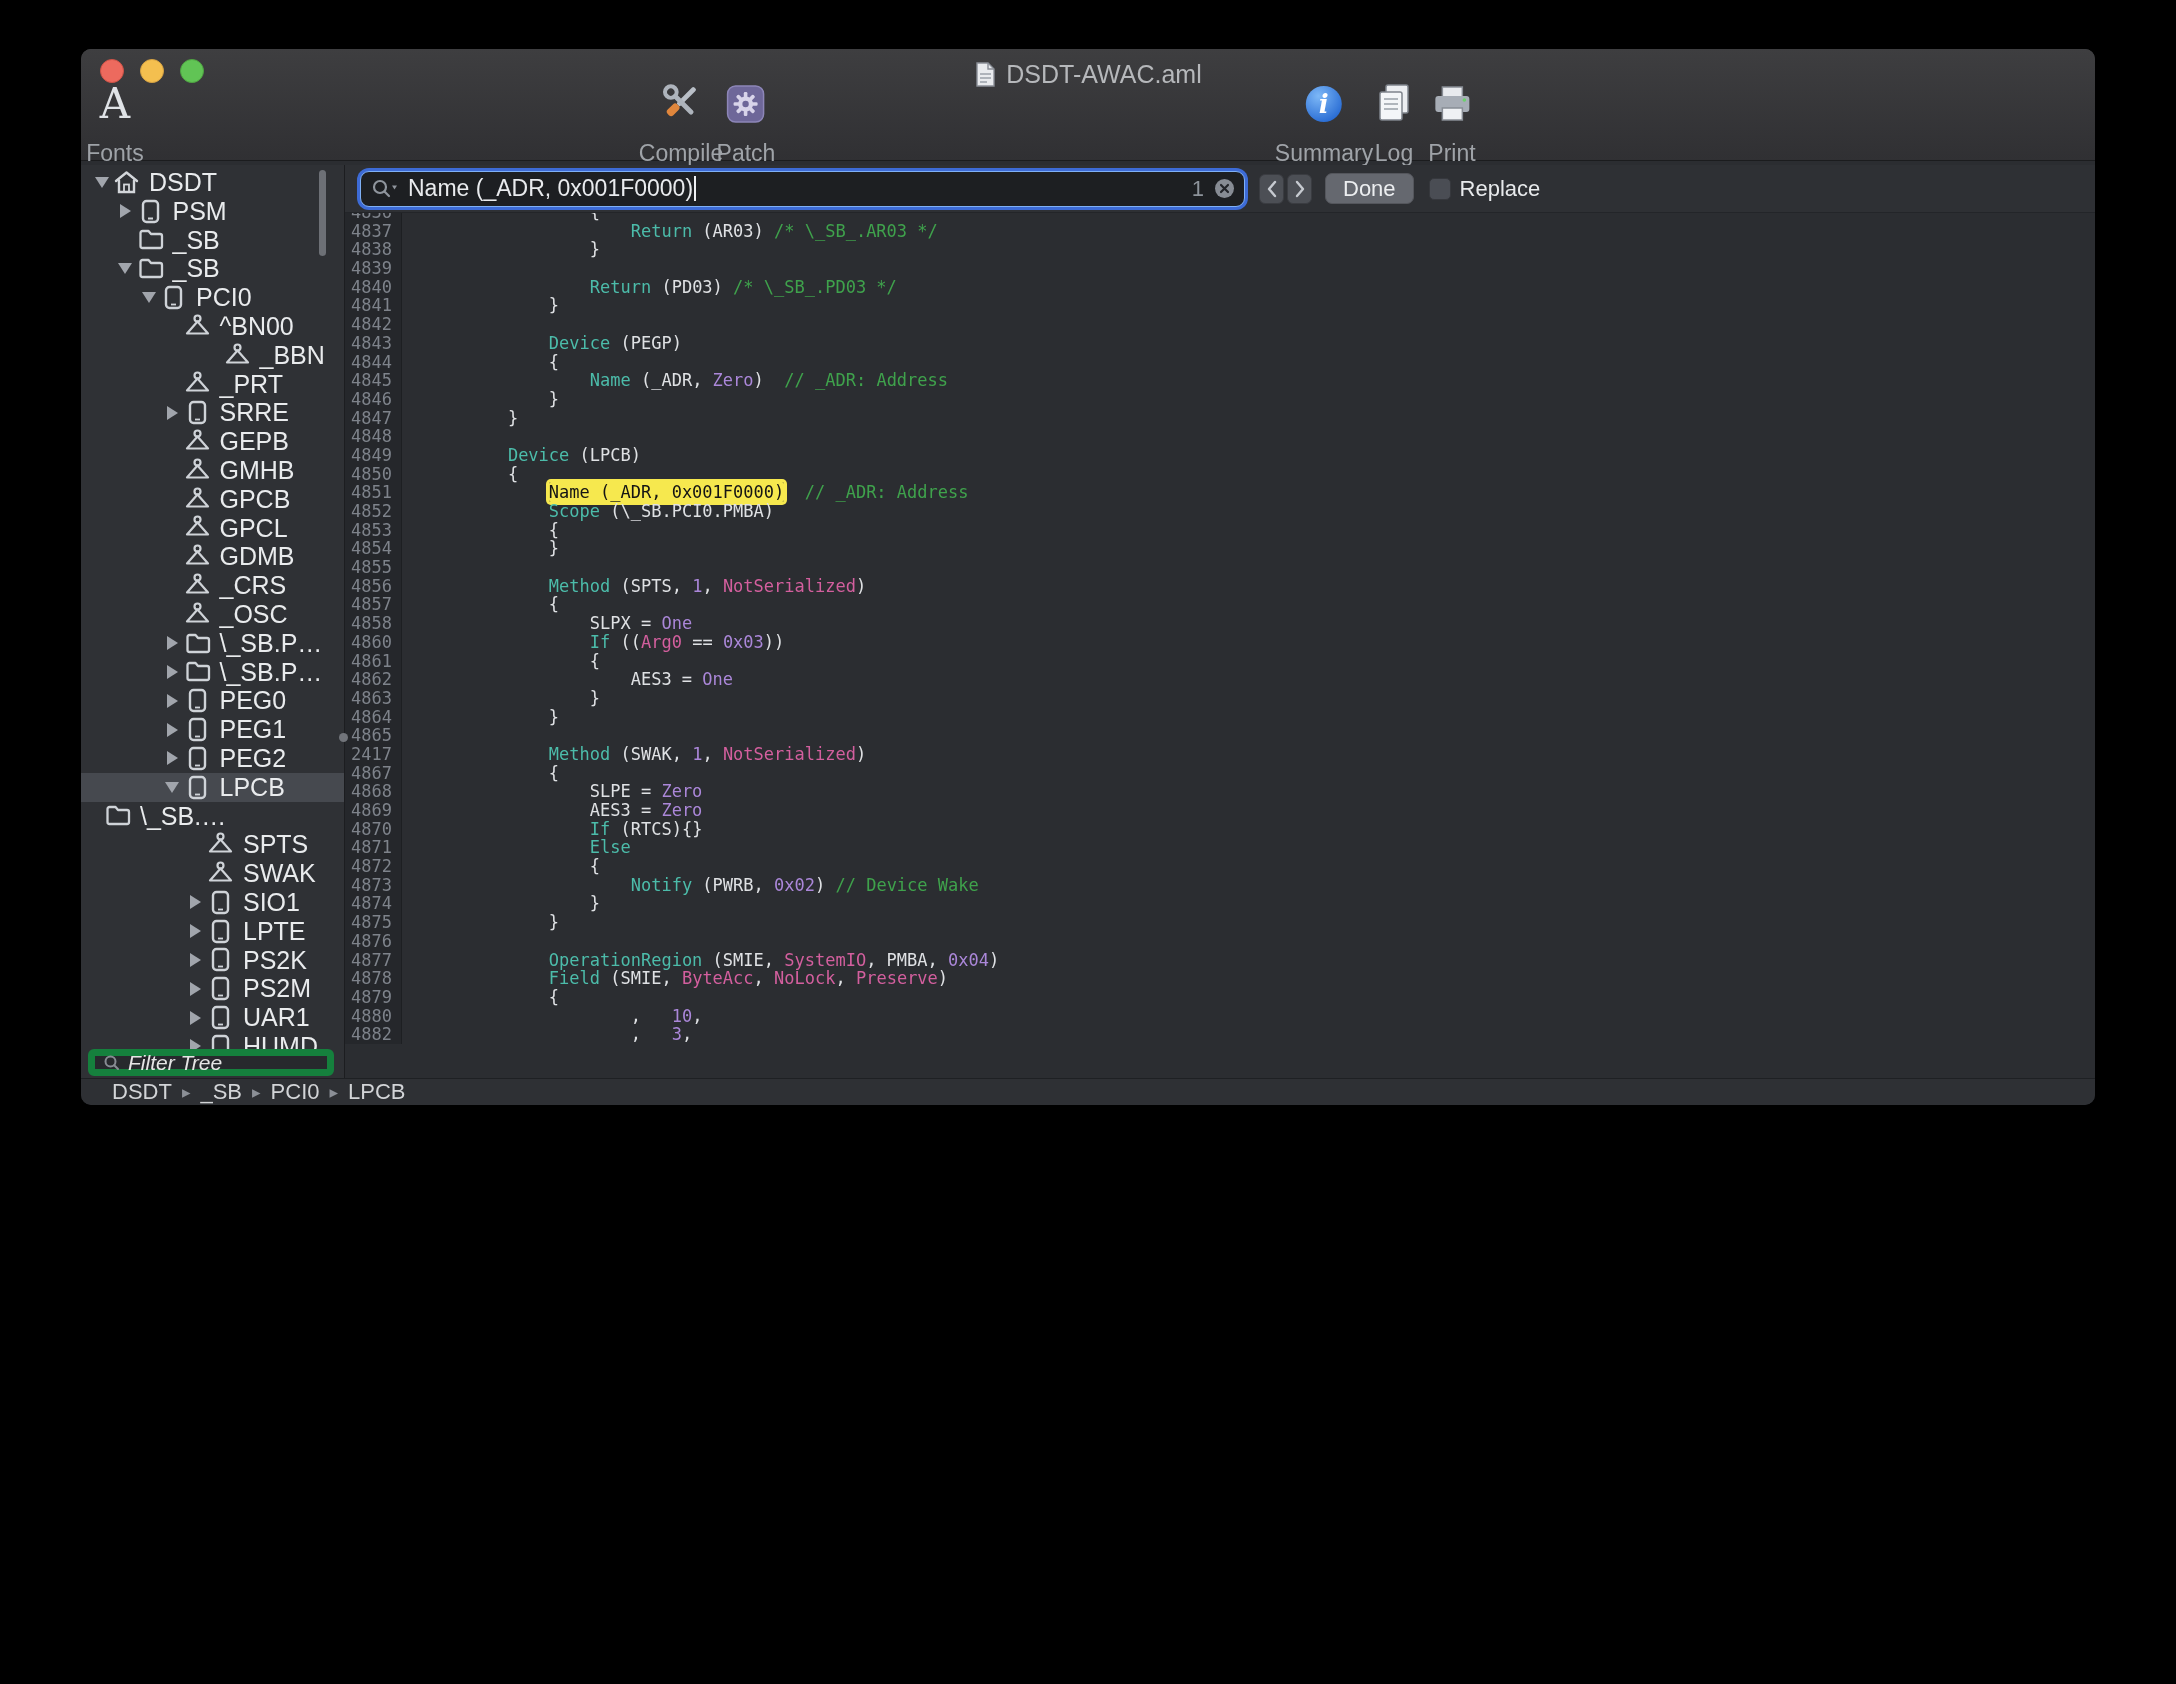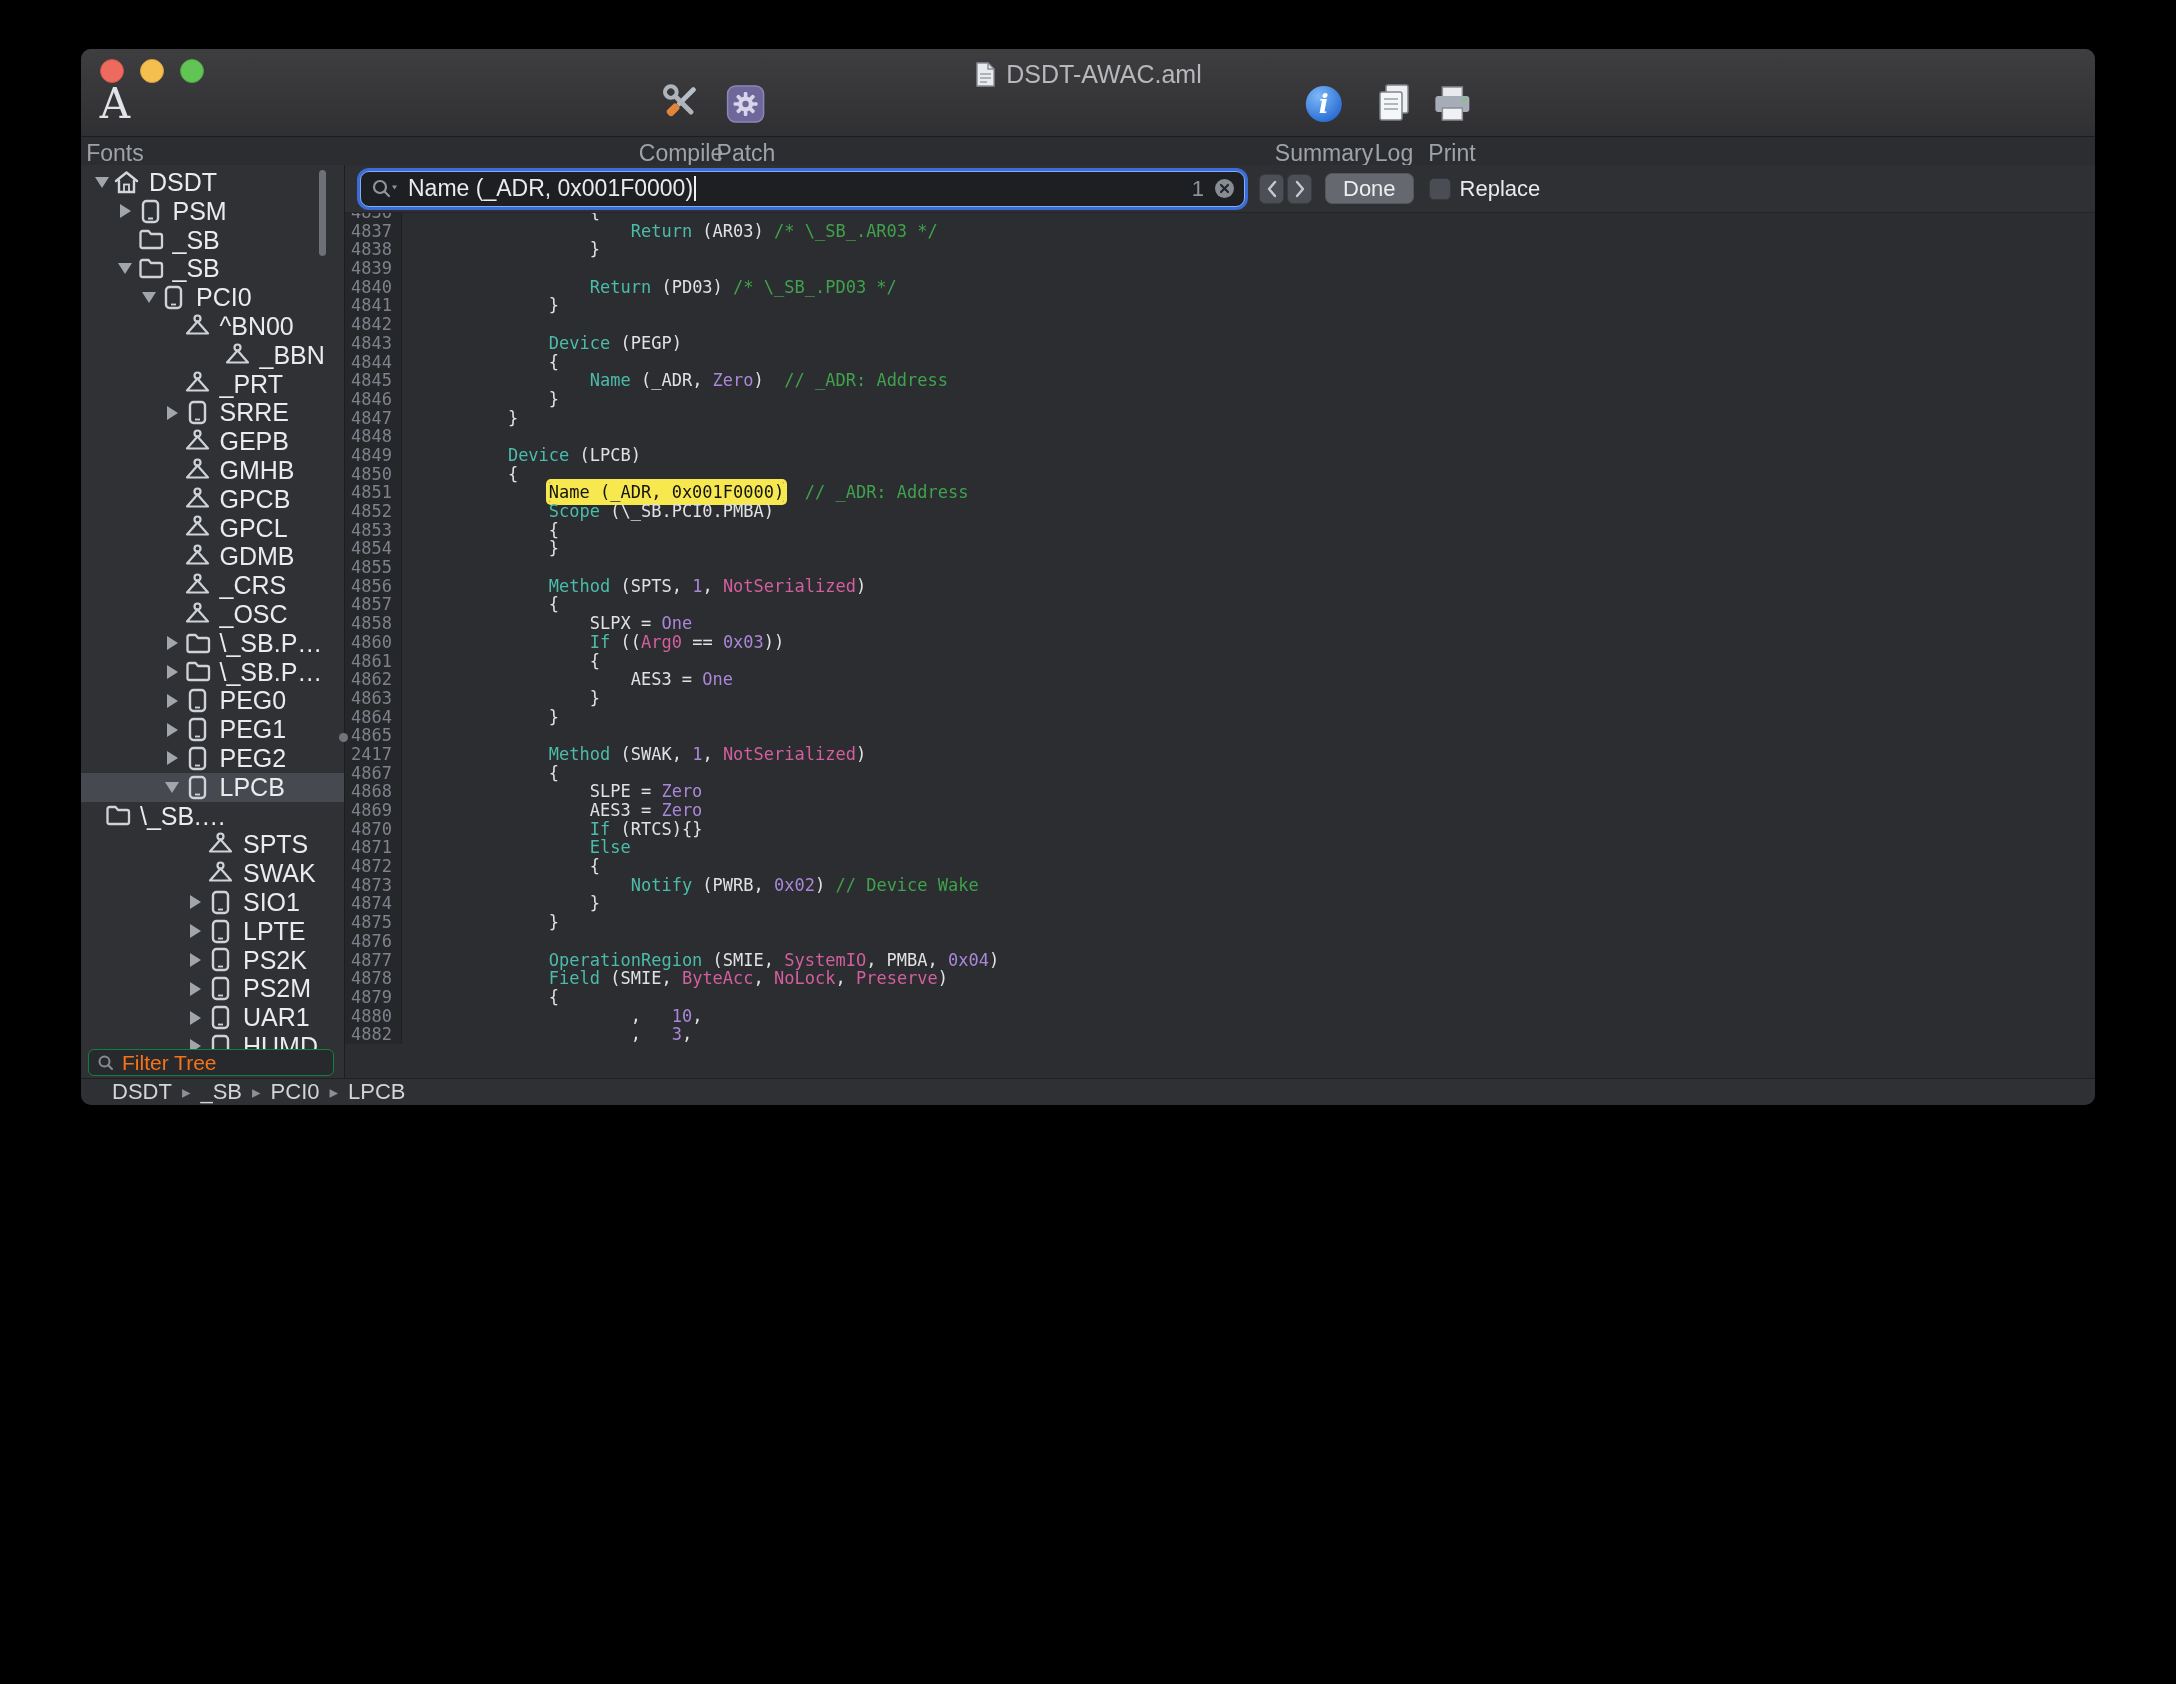--- a/index.html
+++ b/index.html
@@ -2,21 +2,21 @@
 <html><head>
 <meta charset="utf-8">
 <style>
   html,body{margin:0;padding:0;background:#000;}
   *{box-sizing:border-box;}
   .stage{position:relative;width:2176px;height:1684px;background:#000;overflow:hidden;
          font-family:"Liberation Sans",sans-serif;-webkit-font-smoothing:antialiased;}
   .window{position:absolute;left:81px;top:49px;width:2014px;height:1056px;background:#2b2d31;
           border-radius:10px;overflow:hidden;box-shadow:0 30px 90px rgba(0,0,0,.65), inset 0 1px 0 rgba(255,255,255,.08);}
   
-  .chrome{position:absolute;left:0;top:0;right:0;height:88px;
+  .chrome{position:absolute;left:0;top:0;right:0;height:112px;
           background:linear-gradient(#3e3e40,#303033);border-bottom:1px solid #1b1c1e;}
   .titlebar{position:relative;height:44px;display:flex;align-items:center;justify-content:center;}
   .traffic{position:absolute;left:19px;top:10px;display:flex;gap:16px;}
   .tl{width:24px;height:24px;border-radius:50%;display:inline-block;}
   .tl.red{background:#ed6a5e;border:1px solid #ce5347;}
   .tl.yellow{background:#f4bf4f;border:1px solid #d6a243;}
   .tl.green{background:#61c455;border:1px solid #4fa342;}
   .title-wrap{display:flex;align-items:center;gap:9px;margin-top:6px;}
   .title-text{color:#b6b8bb;font-size:25px;}
   .toolbar{position:relative;height:72px;}
@@ -29,22 +29,22 @@
   .sidebar{position:relative;width:264px;background:#2f3135;border-right:1px solid #1c1d20;overflow:hidden;flex:0 0 264px;}
   .tree{padding-top:3px;}
   .trow{display:flex;align-items:center;height:28.8px;line-height:28.8px;color:#e9ebed;font-size:25px;white-space:nowrap;}
   .trow.sel{background:#46494f;}
   .disc{width:23px;flex:0 0 23px;display:flex;justify-content:center;align-items:center;}
   .disc i{display:block;width:0;height:0;}
   .disc.right i{border-left:11px solid #a1a5ac;border-top:7px solid transparent;border-bottom:7px solid transparent;}
   .disc.down i{border-top:11px solid #a1a5ac;border-left:7px solid transparent;border-right:7px solid transparent;}
   .ticon{width:27px;height:27px;margin-right:9px;flex:0 0 27px;display:flex;align-items:center;justify-content:center;}
   .sb-scroll{position:absolute;right:18px;top:5px;width:7px;height:86px;border-radius:4px;background:#6d7076;}
-  .filter{position:absolute;left:7px;right:10px;bottom:2px;height:27px;background:#27292d;border:1px solid #15803d;
-          border-radius:6px;display:flex;align-items:center;padding-left:8px;gap:7px;color:#f97316;font-size:21px;}
+  .filter{position:absolute;left:7px;right:10px;bottom:2px;height:27px;background:#27292d;border:7px solid #15803d;
+          border-radius:6px;display:flex;align-items:center;padding-left:8px;gap:7px;color:#e5e5e5;font-size:21px;font-style:italic;}
   .split-dot{position:absolute;left:258px;top:568px;width:9px;height:9px;border-radius:50%;background:#71747a;z-index:5;}
   .main{flex:1;display:flex;flex-direction:column;min-width:0;}
   
   .searchrow{height:48px;flex:0 0 48px;background:#2e3034;border-bottom:1px solid #232529;
              display:flex;align-items:center;padding-left:15px;}
   .sfield{display:flex;align-items:center;width:885px;height:36px;background:#1d1f22;border-radius:9px;
           border:1px solid #7fb0f5;box-shadow:0 0 0 3px #3d6bd6;}
   .s-mag{margin-left:9px;display:flex;align-items:center;}
   .s-q{margin-left:8px;color:#e9ebee;font-size:23px;white-space:pre;}
   .caret{width:2px;height:25px;background:#eef0f3;margin-left:1px;}

